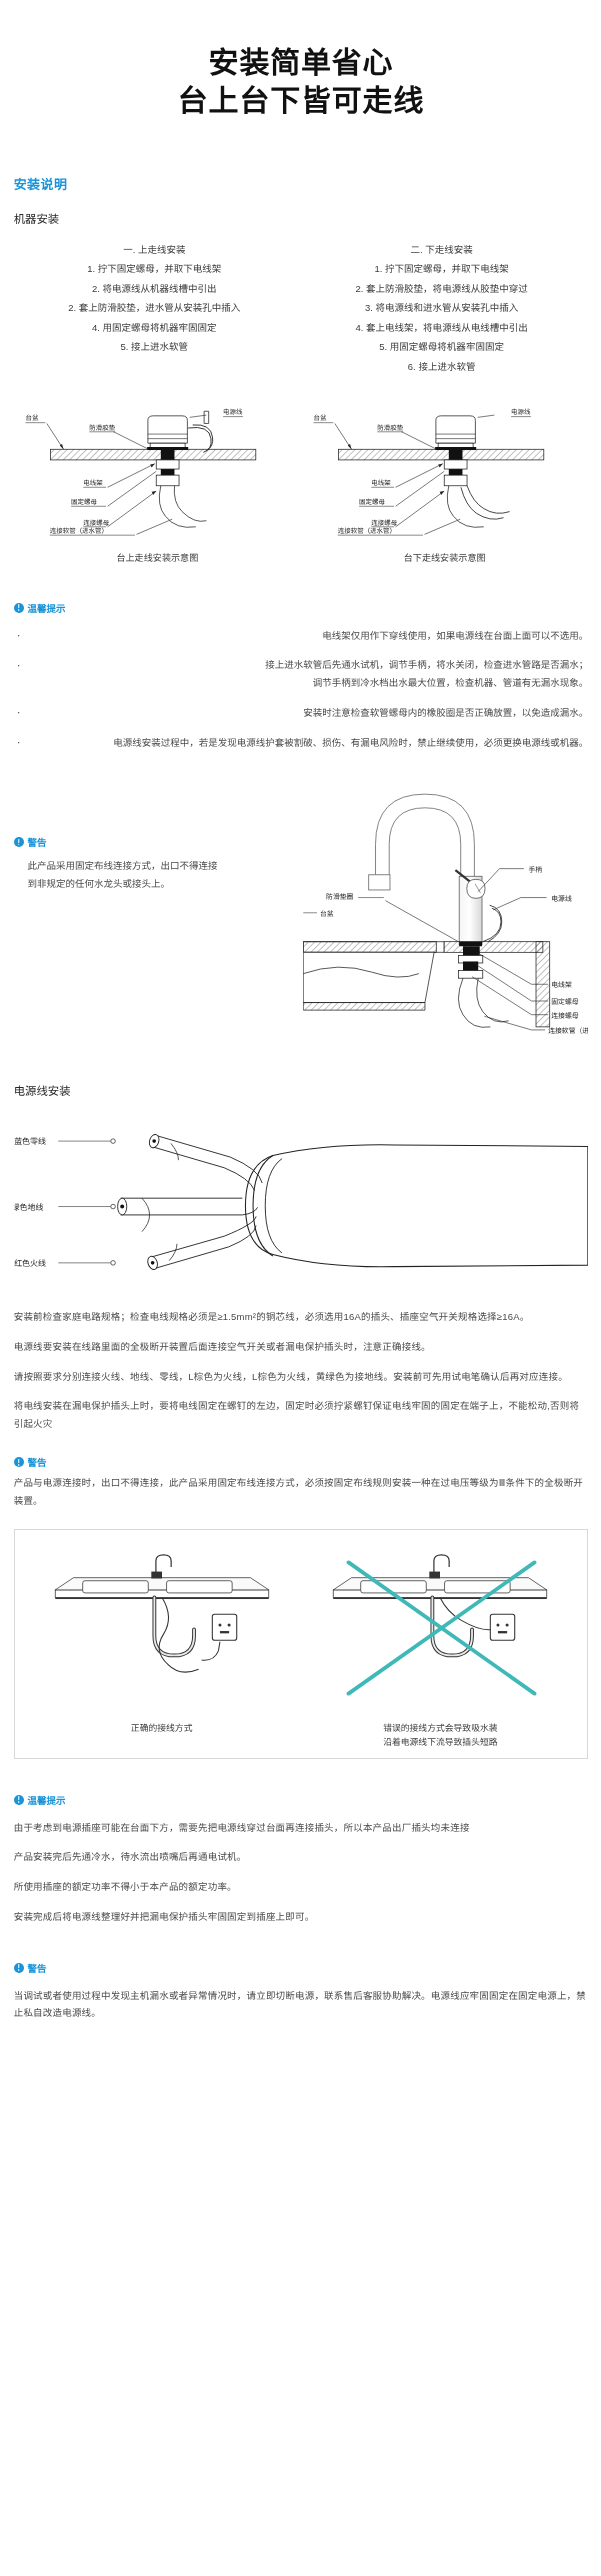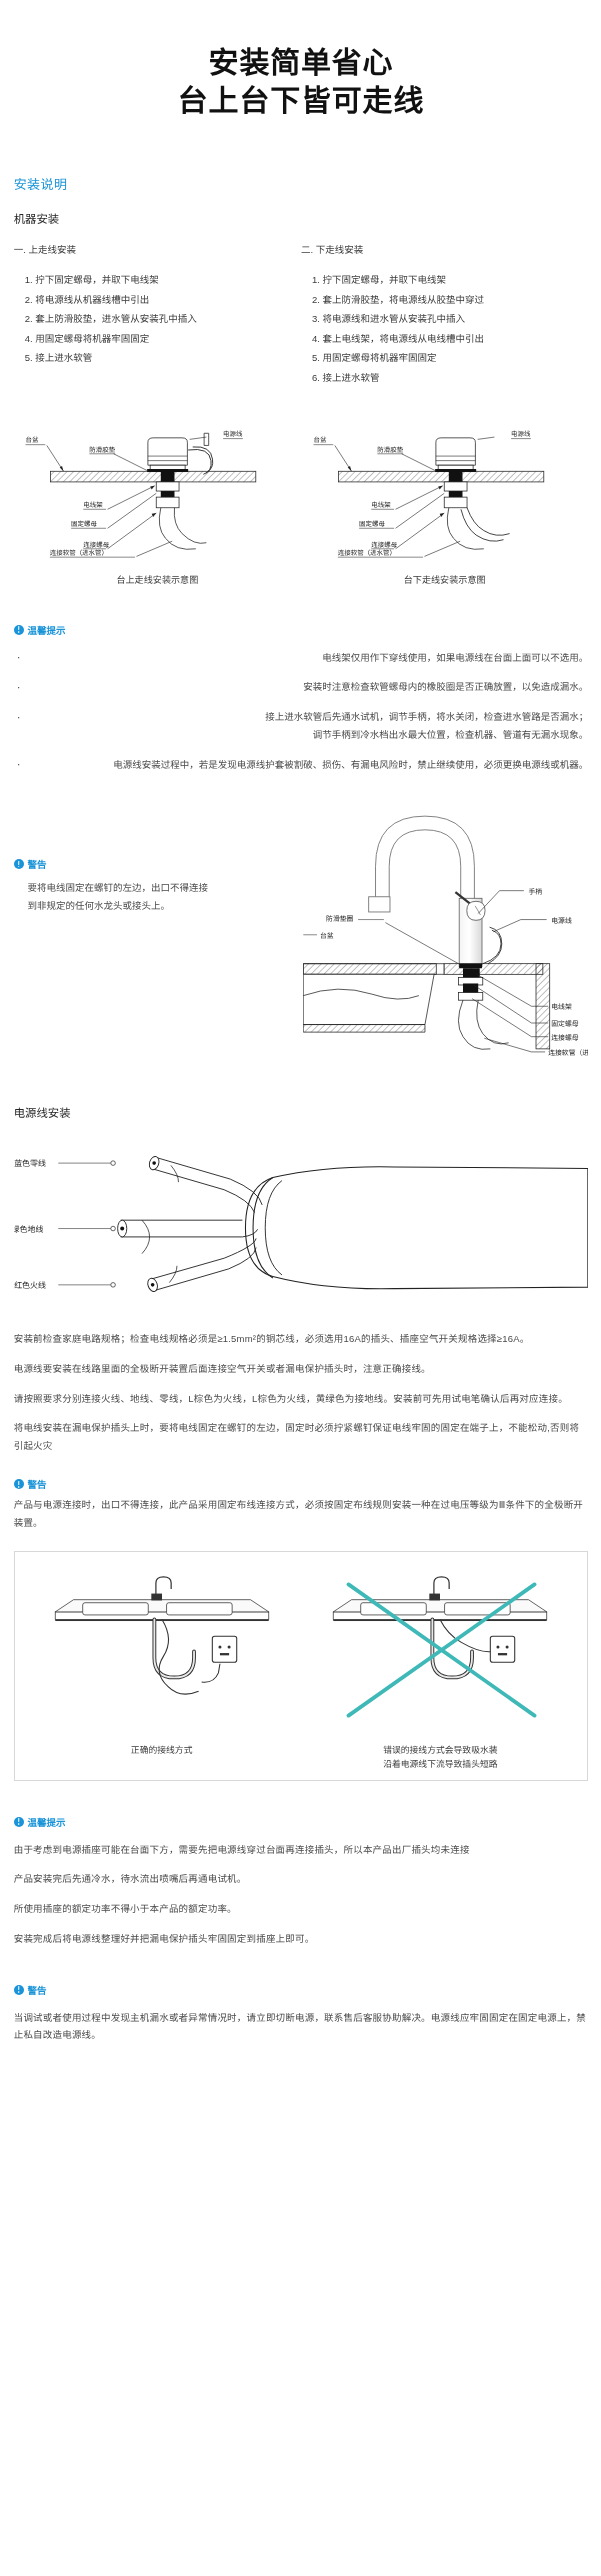--- a/index.html
+++ b/index.html
@@ -23,45 +23,45 @@
     color: #111111;
     letter-spacing: 0.8px;
   }
   .hero h1 .l2 { display:block; }
 
   
   .wrap { padding: 0 13.7px; }
   .blue-title {
     color: #1a94d8;
     font-size: 13px;
-    font-weight: normal;
+    font-weight: bold;
     margin: 44px 0 17px 0;
     letter-spacing: 0.4px;
   }
   .sub-title {
     color: #262626;
     font-size: 11.4px;
     font-weight: normal;
     margin: 0 0 13.7px 0;
   }
   p.body {
     font-size: 9.5px;
     line-height: 1.85;
     color: #4a4a4a;
     margin: 0 0 10.7px 0;
     letter-spacing: 0.2px;
   }
 
   
-  .cols { display:flex; gap: 0px; margin-top: 10.7px; }
+  .cols { display:flex; gap: 0px; margin-top: 10.7px; text-align: center; }
   .col { width: 50%; padding-right: 6.1px; }
   .col .head {
     font-size: 9.5px; color:#3b3b3b; line-height: 2.05;
   }
-  .col ol { margin:11px; padding:0; list-style:none; }
+  .col ol { margin:0; padding:0; list-style:none; }
   .col ol li {
     font-size: 9.5px; color:#3b3b3b; line-height: 2.05;
     white-space: nowrap;
   }
 
   
   .diagrams { display:flex; margin-top: 13.7px; }
   .diagram { width: 50%; text-align:center; }
   .diagram svg { display:block; margin: 0 auto; }
   .dcap { font-size: 9.1px; color:#3b3b3b; margin-top: 7.6px; }
@@ -285,36 +285,36 @@
       </div>
     </div>
 
     <div class="notice">
       <div class="notice-head">
         <span class="excl"></span>
         <span>温馨提示</span>
       </div>
       <ul class="bullets">
         <li>电线架仅用作下穿线使用，如果电源线在台面上面可以不选用。</li>
-        <li>安装时注意检查软管螺母内的橡胶圈是否正确放置，以免造成漏水。</li>
         <li>
           <span class="ln">接上进水软管后先通水试机，调节手柄，将水关闭，检查进水管路是否漏水；</span>
           <span class="ln">调节手柄到冷水档出水最大位置，检查机器、管道有无漏水现象。</span>
         </li>
+        <li>安装时注意检查软管螺母内的橡胶圈是否正确放置，以免造成漏水。</li>
         <li>电源线安装过程中，若是发现电源线护套被割破、损伤、有漏电风险时，禁止继续使用，必须更换电源线或机器。</li>
       </ul>
     </div>
 
     <div class="warn-row">
       <div class="warn-left">
         <div class="notice-head">
           <span class="excl"></span>
           <span>警告</span>
         </div>
-        <p>要将电线固定在螺钉的左边，出口不得连接</p>
+        <p>此产品采用固定布线连接方式，出口不得连接</p>
         <p>到非规定的任何水龙头或接头上。</p>
       </div>
       <div class="warn-right">
         <svg width="285" height="251" viewBox="0 0 374 330">
           <defs>
             <pattern id="hatchC" width="6" height="6" patternTransform="rotate(45)" patternUnits="userSpaceOnUse">
               <line x1="0" y1="0" x2="0" y2="6" stroke="#333" stroke-width="0.8"></line>
             </pattern>
             <linearGradient id="chrome" x1="0" y1="0" x2="1" y2="0">
               <stop offset="0%" stop-color="#f4f4f4"></stop>

